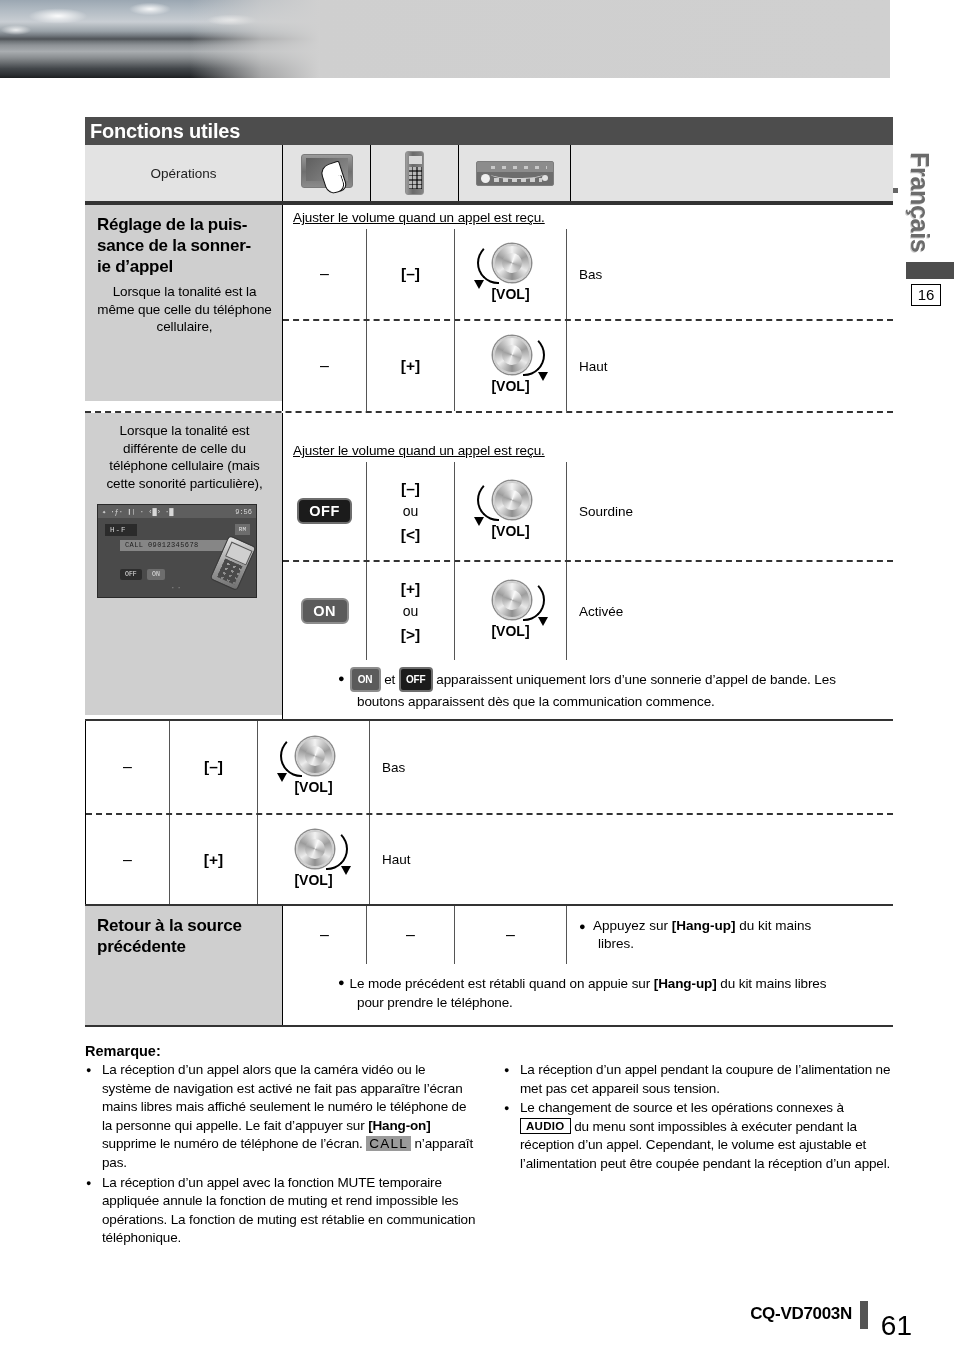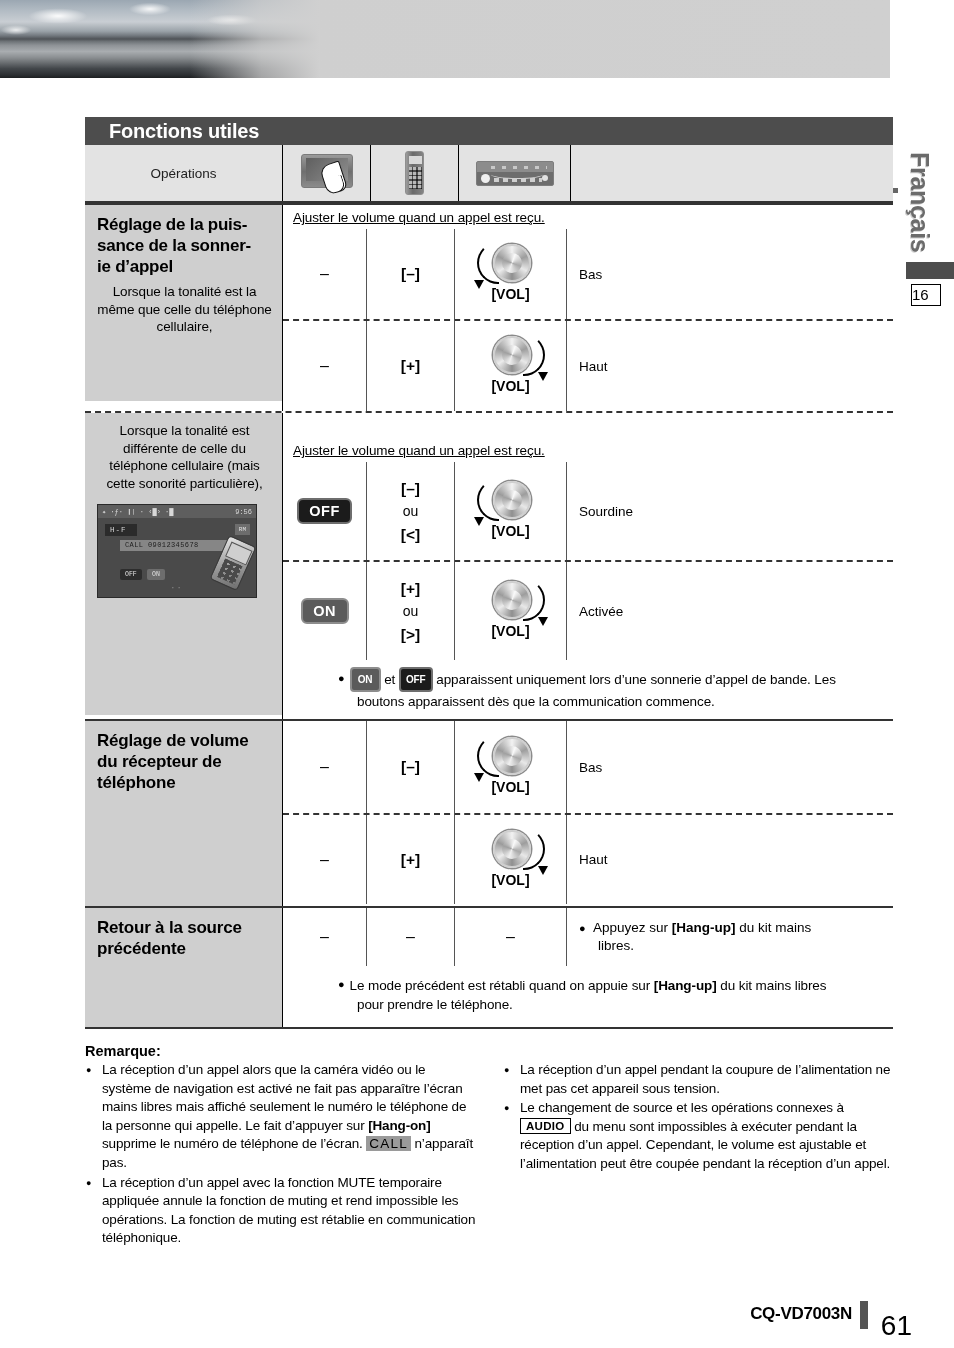--- a/index.html
+++ b/index.html
@@ -48,30 +48,30 @@
   }
   .side-rule {
     position: absolute; left: 886px; top: 188px; width: 12px; height: 5px; background: #666;
   }
   .side-bar {
     position: absolute; left: 906px; top: 262px; width: 48px; height: 17px; background: #4d4d4d;
   }
   .side-num {
     position: absolute; left: 911px; top: 284px; width: 30px; height: 22px;
     border: 1.6px solid #000; background: #fff;
-    font-size: 15px; line-height: 19px;
+    font-size: 15px; text-align: center; line-height: 19px;
   }
 
   
   .table { position: absolute; left: 85px; top: 117px; width: 808px; }
 
   .title-bar {
     height: 28px; background: #4d4d4d; color: #fff;
     font-size: 20px; font-weight: bold; line-height: 28px;
-    padding-left: 24px; letter-spacing: -0.2px;
+    padding-left: 5px; letter-spacing: -0.2px;
   }
 
   .hdr-row { display: flex; height: 56px; background: #e3e3e3; }
   .hdr-ops {
     width: 197px; font-size: 13.5px; color: #222;
     display: flex; align-items: center; justify-content: center;
   }
   .hdr-cell {
     width: 88px; border-left: 1.4px solid #000;
     display: flex; align-items: center; justify-content: center;
@@ -504,27 +504,20 @@
         <div class="tnote">
           <span class="bul">●</span><span class="pill-sm pill-on">ON</span><span> et </span><span class="pill-sm pill-off">OFF</span><span> apparaissent uniquement lors d’une sonnerie d’appel de bande. Les</span>
           <span class="hang">boutons apparaissent dès que la communication commence.</span>
         </div>
       </div>
     </div>
 
     <div class="thinline"></div>
 
     <div class="body-row">
-      <div class="left-col" style="height:185px">
-        <div class="hdg2">
-          <span>Réglage de volume</span><br>
-          <span>du récepteur de</span><br>
-          <span>téléphone</span>
-        </div>
-      </div>
       <div class="right-col">
         <div class="steps" style="height:92px">
           <div class="c1">
               <span class="dash">–</span>
             </div>
           <div class="c2">
               <span class="key">[–]</span>
             </div>
           <div class="c3">
             <div class="vol">

